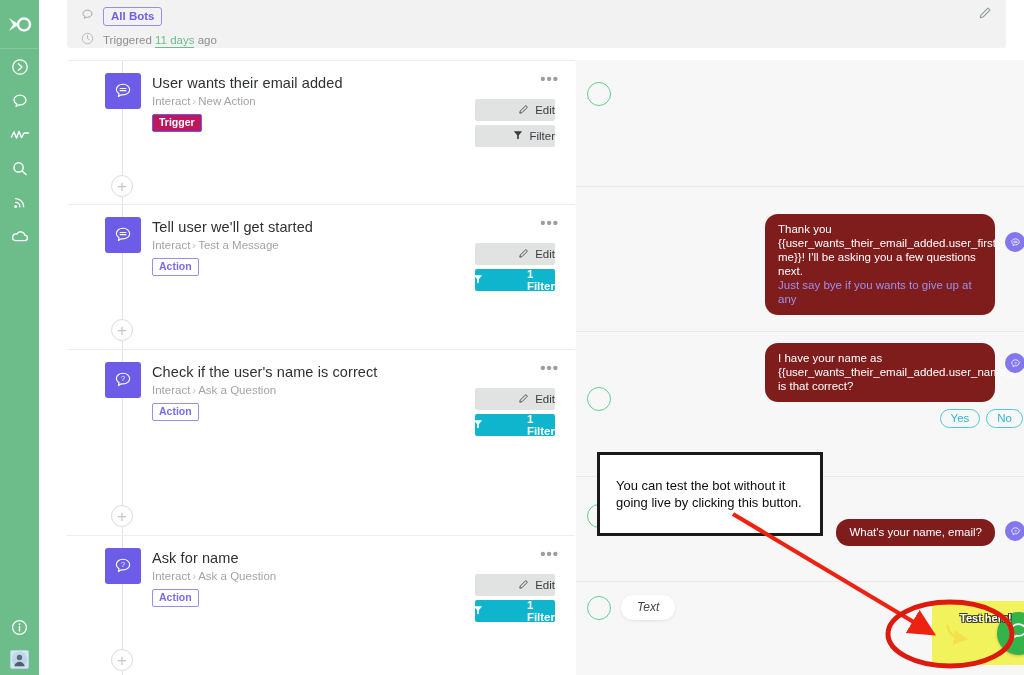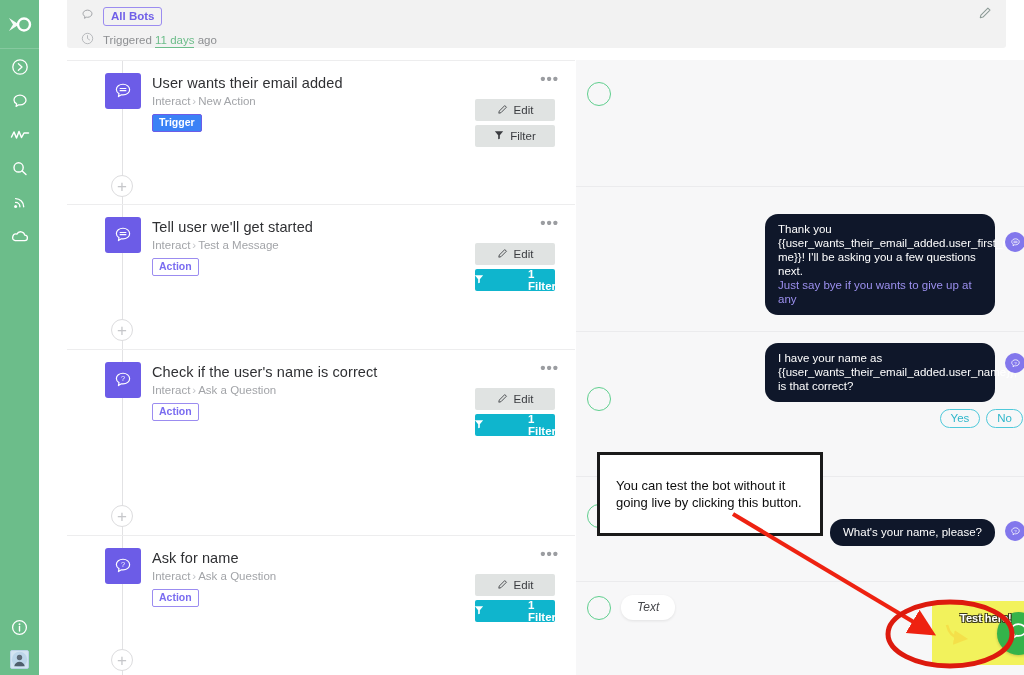--- a/index.html
+++ b/index.html
@@ -102,31 +102,31 @@
   .node-sub {
     position: absolute; left: 85px; top: 34px;
     font-size: 11.5px; color: #a2a4a8;
   }
   .node-sub .chev { color: #c2c4c8; padding: 0 2px; }
   .badge {
     position: absolute; left: 85px; top: 53px;
     font-size: 10.5px; font-weight: bold; line-height: 13px;
     padding: 1px 6px 2px 6px; border-radius: 2px;
   }
-  .badge.trigger { background: #3b82f6; color: #fff; border: 1px solid #6c5ce7; }
+  .badge.trigger { background: #be185d; color: #fff; border: 1px solid #6c5ce7; }
   .badge.action  { background: #fff; color: #7a6cf0; border: 1px solid #9b8cf0; }
   .node-dots {
     position: absolute; right: 16px; top: 12px;
     font-size: 15px; color: #9b9da1; letter-spacing: 1px; cursor: pointer;
     line-height: 12px; font-weight: bold;
   }
   .btns { position: absolute; right: 20px; top: 38px; width: 80px; }
   .btn {
     width: 80px; height: 22px; border-radius: 2px;
-    display: flex; align-items: center; justify-content: center; gap: 6px;
+    display: flex; align-items: center; justify-content: flex-end; gap: 6px;
     font-size: 11.5px; cursor: pointer; margin-bottom: 4px;
   }
   .btn.edit { background: #e0e3e2; color: #3a3c40; }
   .btn.filter-plain { background: #e0e3e2; color: #3a3c40; }
   .btn.filter-on { background: #0fb5cd; color: #fff; font-weight: bold; gap: 44px; }
   .plusnode {
     position: absolute; left: 44px; width: 22px; height: 22px;
     border-radius: 50%; border: 1px solid #dcdcde; background: #fff;
     display: flex; align-items: center; justify-content: center;
     color: #c6c7ca; font-size: 17px; line-height: 17px; cursor: pointer;
@@ -148,21 +148,21 @@
     position: absolute; left: 40px; top: 20px;
     background: #fff; border-radius: 5px;
     padding: 9px 14px 10px 12px;
     box-shadow: 0 1px 3px rgba(0,0,0,.10);
     min-width: 76px;
   }
   .kw { font-size: 11.5px; color: #3c3d41; line-height: 13.5px; }
   .kw.faded { color: #c9cacd; }
   .bubble {
     position: absolute; right: 50px;
-    background: #0f172a; color: #fff;
+    background: #7f1d1d; color: #fff;
     border-radius: 13px;
     padding: 8px 14px 9px 13px;
     font-size: 11.5px; line-height: 14px;
     max-width: 230px;
   }
   .bubble .faded { color: #9c90ef; }
   .bub-icon {
     position: absolute; right: 20px;
     width: 20px; height: 20px; border-radius: 50%;
     background: #8277ec;
@@ -486,21 +486,21 @@
         </div>
         <div class="qbtns" style="right:22px; top:77px;">
           <span class="qbtn">Yes</span>
           <span class="qbtn">No</span>
         </div>
       </div>
 
       <div class="chat-sec" style="height:105px;">
         <div class="greencirc" style="left:11px; top:27px;"></div>
         <div class="bubble" style="top:42px; padding:6px 13px 7px 13px;">
-          <div>What's your name, please?</div>
+          <div>What's your name, email?</div>
         </div>
         <div class="bub-icon" style="top:44px;">
           <svg width="11" height="11" viewBox="0 0 14 14">
             <path d="M7 2.3c-2.7 0-4.8 1.7-4.8 3.8 0 1.2.8 2.3 2 3l-.4 2 2-1.2c.4.1.8.1 1.2.1 2.7 0 4.8-1.7 4.8-3.8S9.7 2.3 7 2.3z" fill="none" stroke="#fff" stroke-width="1"></path>
             <text x="7" y="8.4" font-size="5.5" fill="#fff" text-anchor="middle" font-family="Liberation Sans, sans-serif">?</text>
           </svg>
         </div>
       </div>
 
       <div class="chat-sec" style="height:93px; border-bottom:none;">

